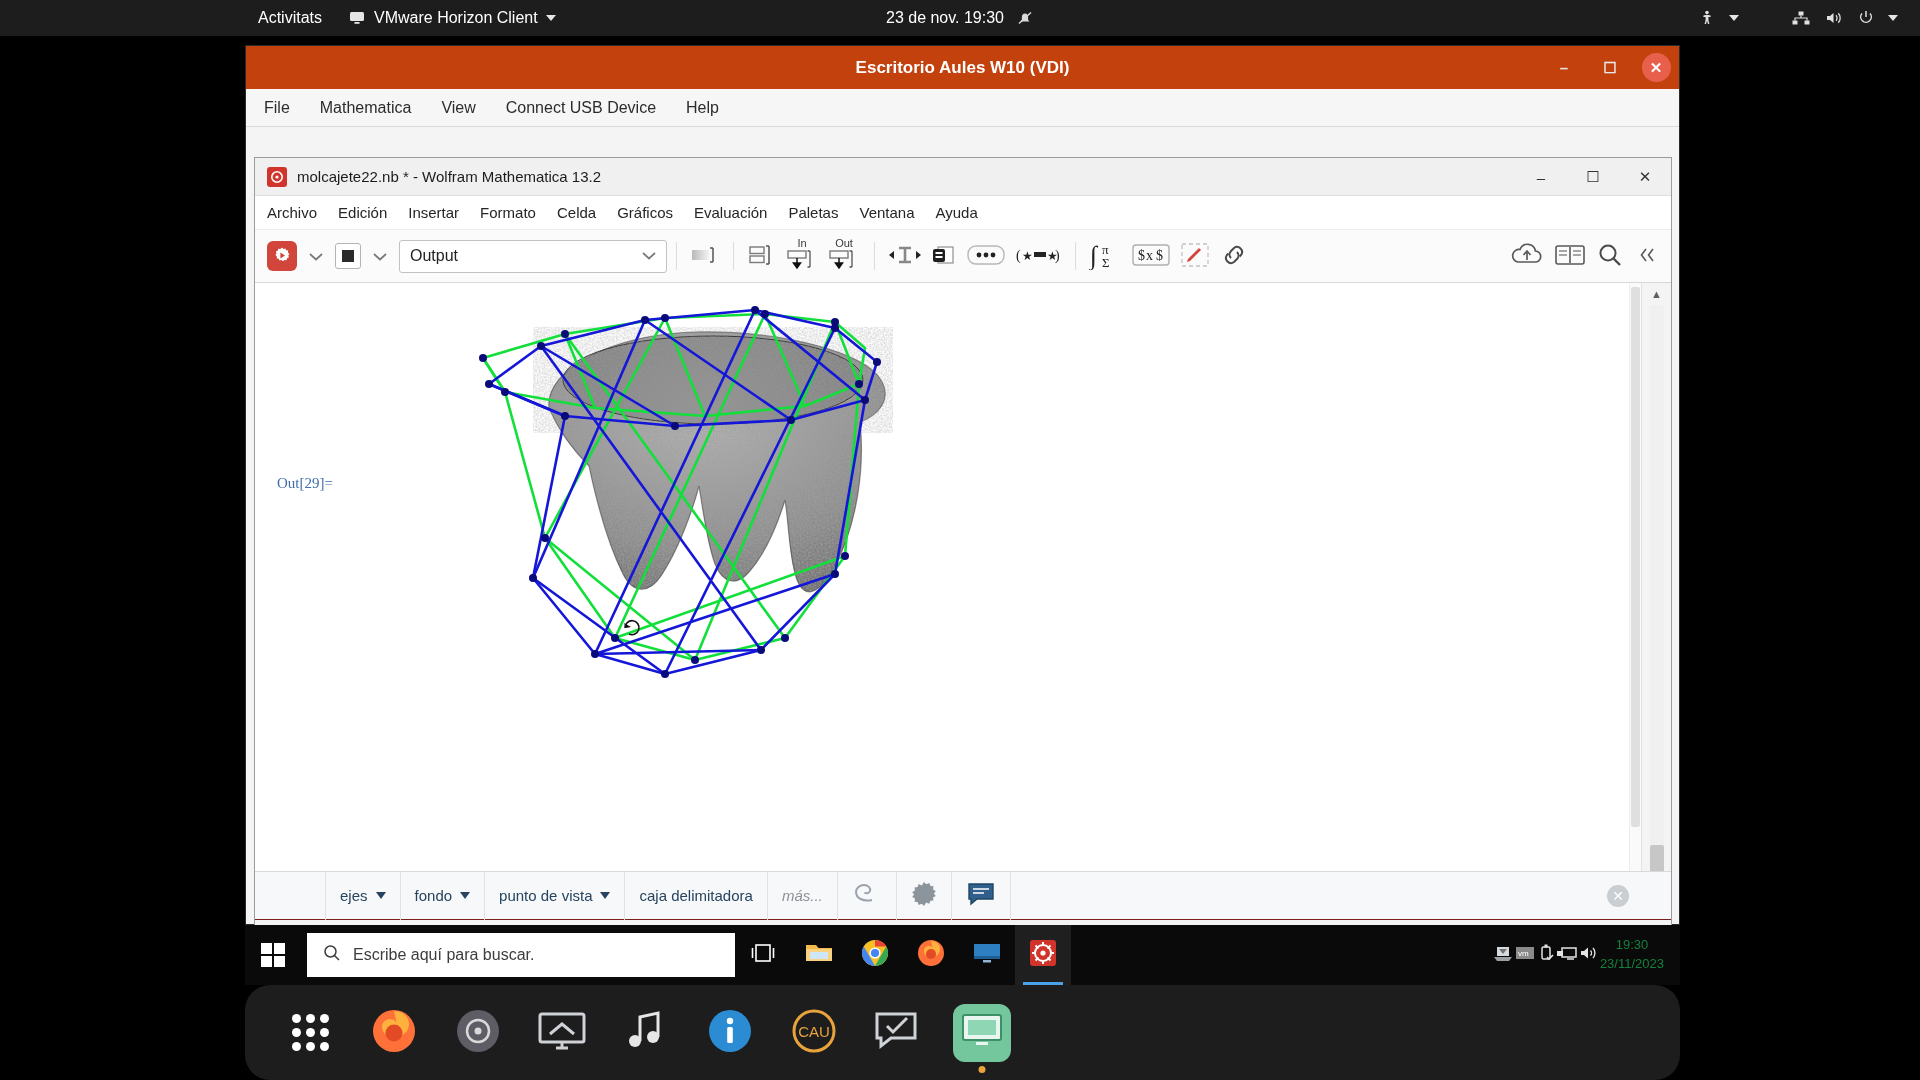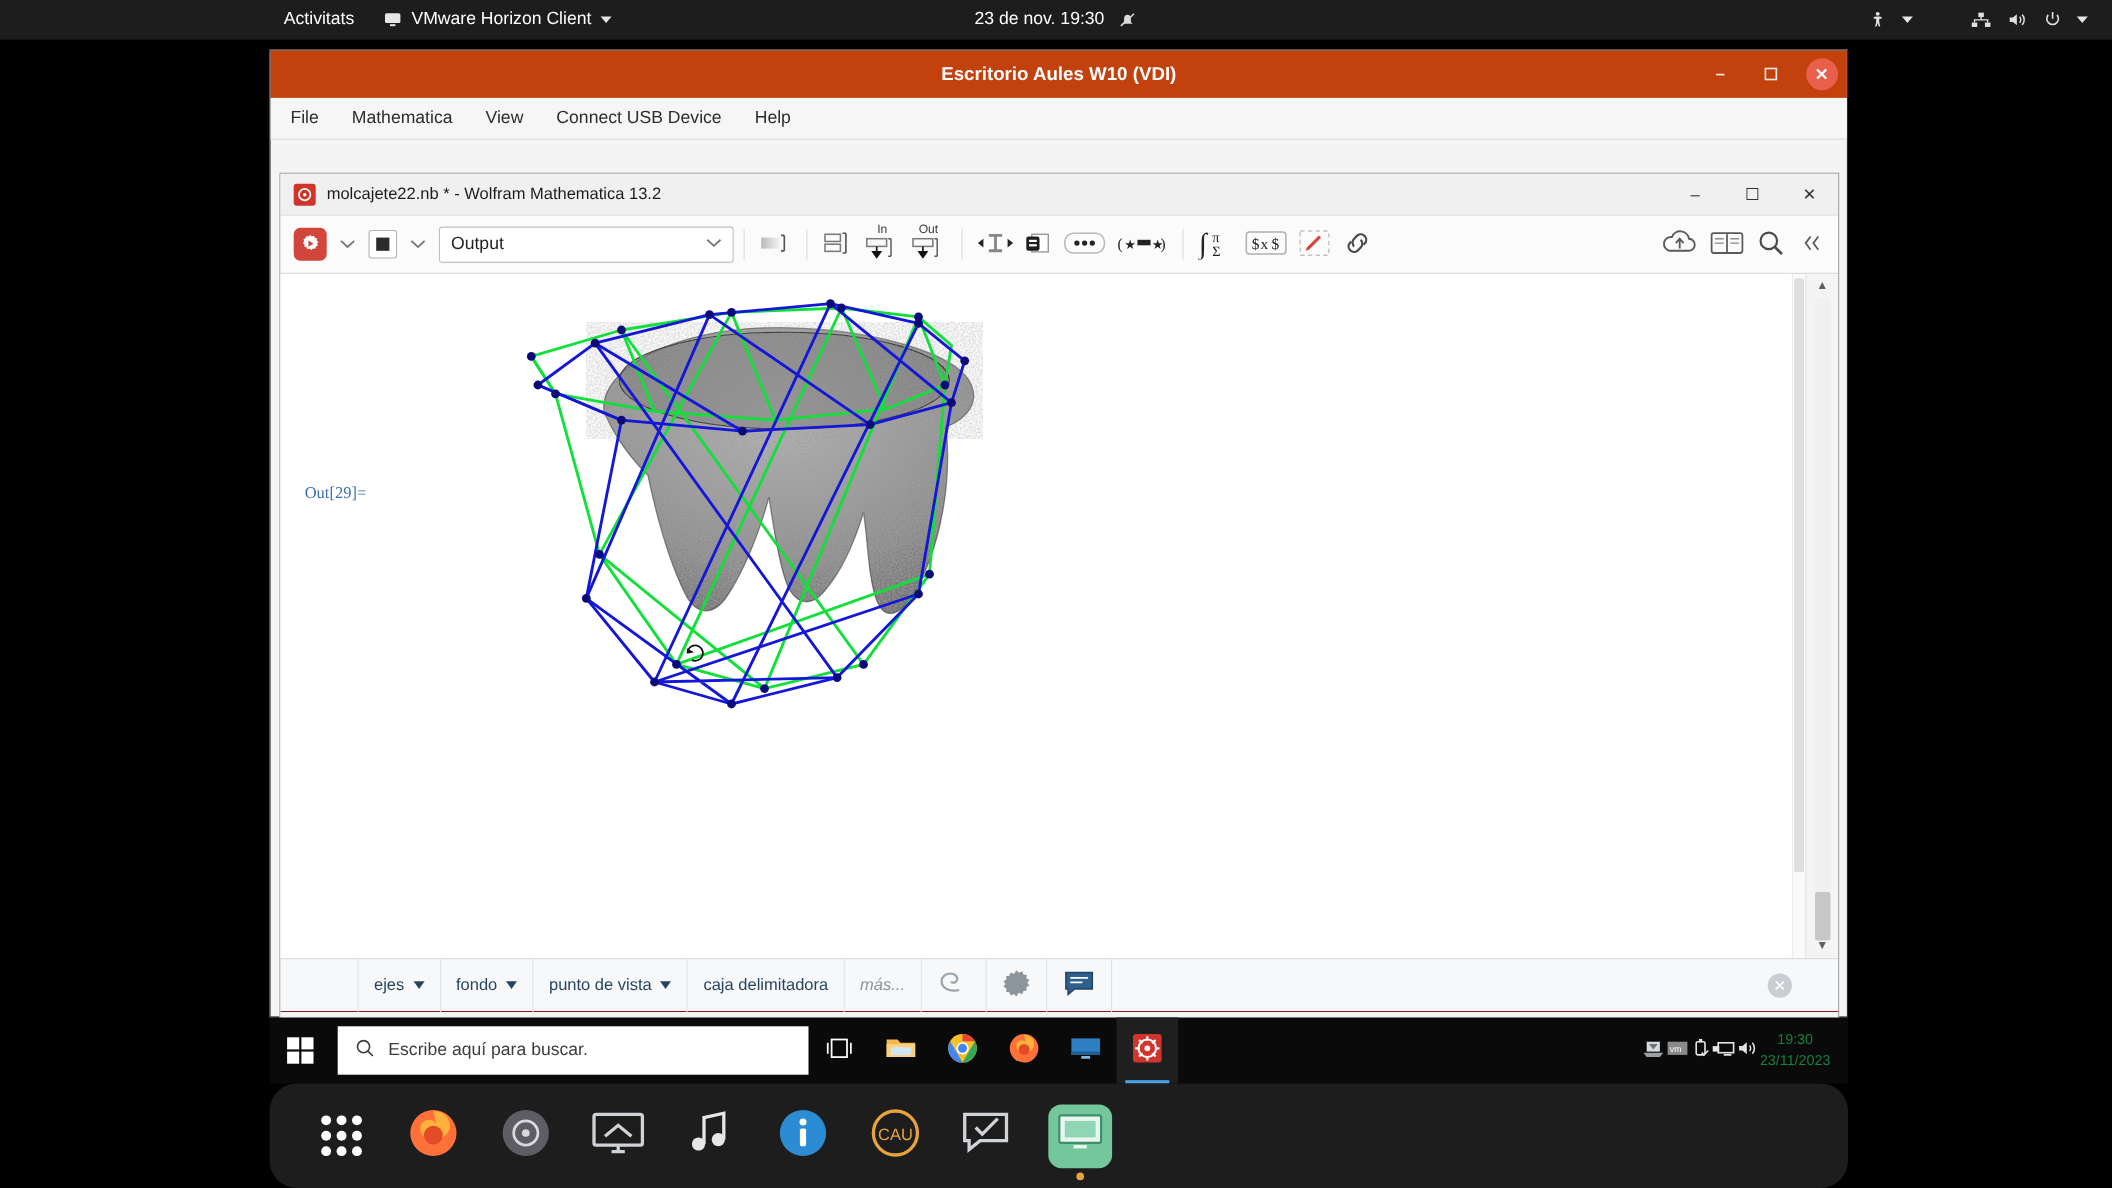--- a/index.html
+++ b/index.html
@@ -276,20 +276,32 @@
             </svg>
         </span>
         <span class="mma-name">molcajete22.nb * - Wolfram Mathematica 13.2</span>
         <span class="mma-btns">
           <span class="mbtn">–</span>
           <span class="mbtn">☐</span>
           <span class="mbtn">✕</span>
         </span>
       </div>
 
+      <div id="mma-menu">
+        <span>Archivo</span>
+        <span>Edición</span>
+        <span>Insertar</span>
+        <span>Formato</span>
+        <span>Celda</span>
+        <span>Gráficos</span>
+        <span>Evaluación</span>
+        <span>Paletas</span>
+        <span>Ventana</span>
+        <span>Ayuda</span>
+      </div>
 
       <div id="mma-toolbar">
         <div class="tb-btn">
           <span class="eval-btn">
             <svg width="20" height="20" viewBox="0 0 20 20">
               <path d="M10 1.6l1.5 1.3 1.9-.5.8 1.8 1.9.4-.1 2 1.4 1.4-1.1 1.6.6 1.9-1.8.8-.6 1.9-2-.2-1.5 1.3-1.6-1.2-1.9.5-.8-1.8-1.9-.4.1-2L3.4 9l1.1-1.6-.6-1.9 1.8-.8.6-1.9 2 .2z" fill="#fff"></path>
               <path d="M8.4 6.6l4.6 2.9-4.6 2.9z" fill="#d1453b"></path>
             </svg>
           </span>
         </div>

